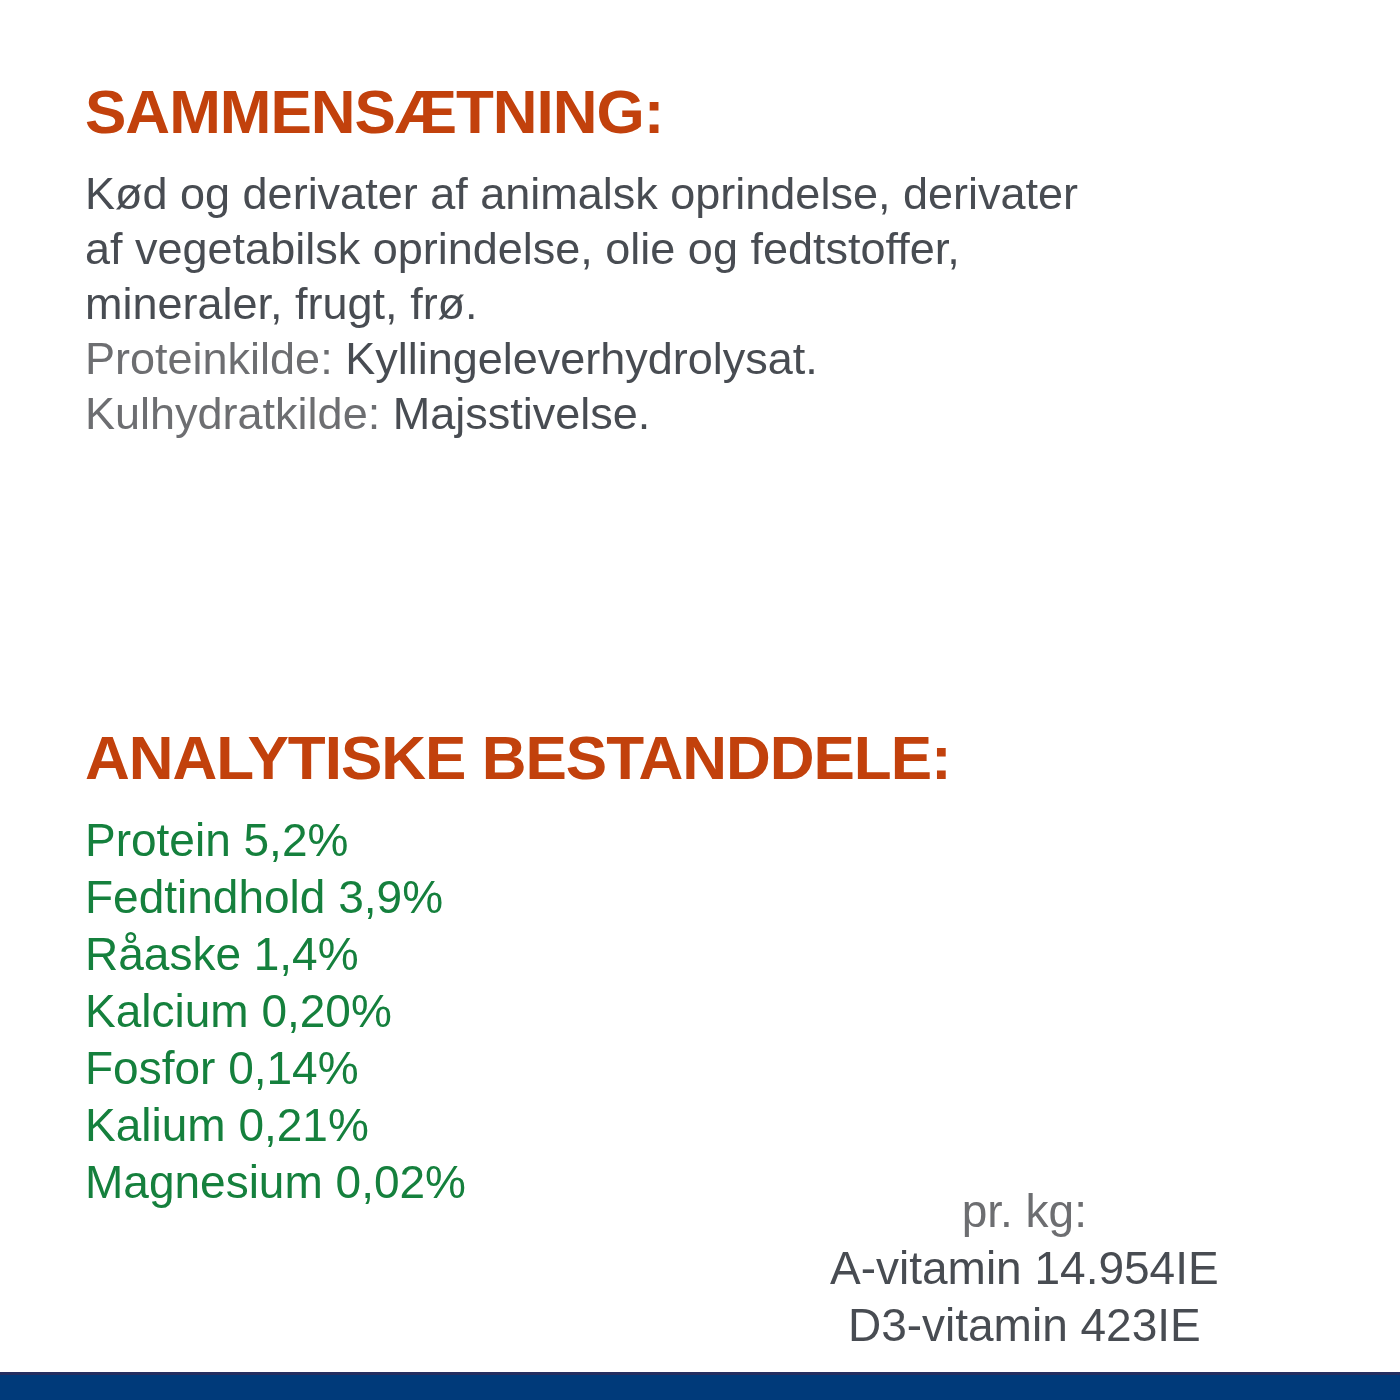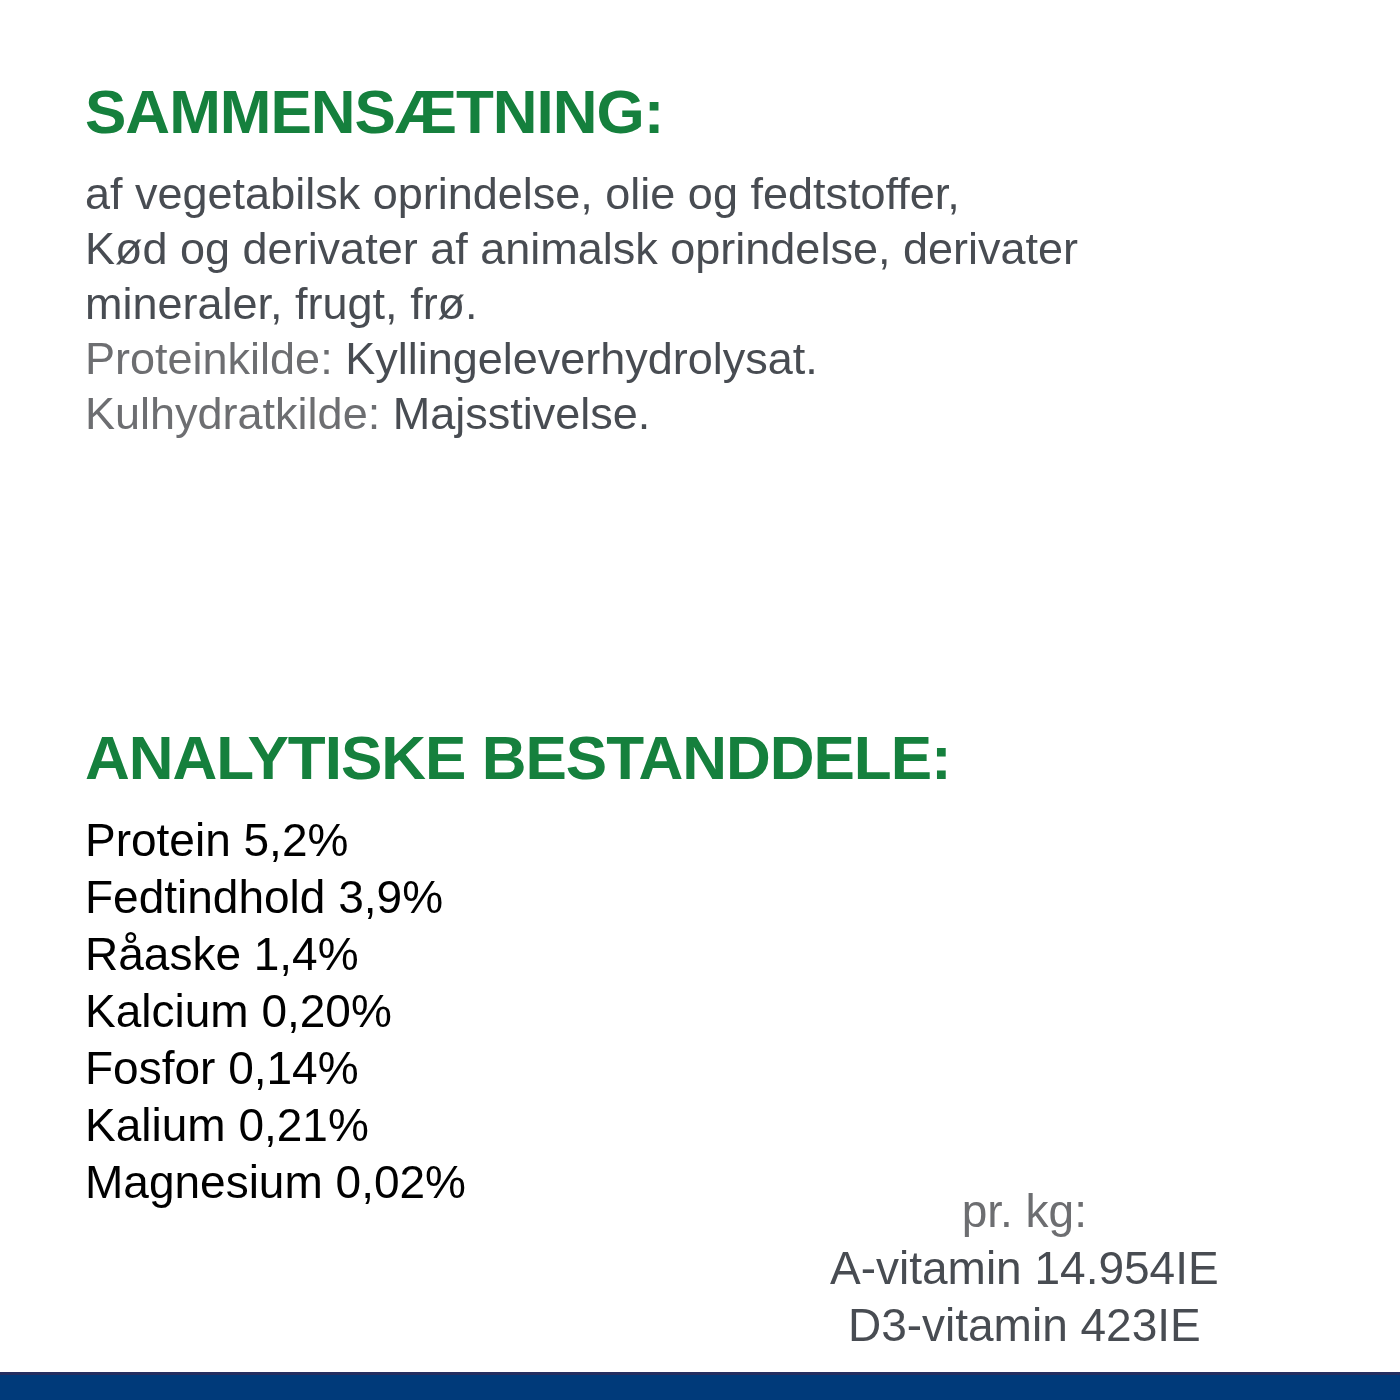--- a/index.html
+++ b/index.html
@@ -14,21 +14,21 @@
     overflow: hidden;
     margin: 0 auto;
   }
 
   .heading {
     position: absolute;
     left: 85px;
     font-weight: 900;
     font-size: 62px;
     letter-spacing: -1px;
-    color: #15803d;
+    color: #c2410c;
     white-space: nowrap;
   }
   .heading-1 { top: 76px; }
   .heading-2 { top: 722px; }
 
   .comp-body {
     position: absolute;
     left: 85px;
     top: 166px;
     width: 1260px;
@@ -43,21 +43,21 @@
     font-weight: 400;
     color: #6d6e71;
   }
 
   .analysis-list {
     position: absolute;
     left: 85px;
     top: 812px;
     font-size: 46px;
     line-height: 57px;
-    color: #000000;
+    color: #15803d;
     font-weight: 300;
   }
   .analysis-list .row { white-space: nowrap; }
 
   .per-kg {
     position: absolute;
     left: 830px;
     top: 1183px;
     font-size: 46px;
     line-height: 57px;
@@ -79,22 +79,22 @@
   }
 </style>
 </head>
 <body>
 
 <div class="page">
 
   <div class="heading heading-1">SAMMENSÆTNING:</div>
 
   <div class="comp-body">
+    <div class="line">Kød og derivater af animalsk oprindelse, derivater</div>
     <div class="line">af vegetabilsk oprindelse, olie og fedtstoffer,</div>
-    <div class="line">Kød og derivater af animalsk oprindelse, derivater</div>
     <div class="line">mineraler, frugt, frø.</div>
     <div class="line"><span class="lbl">Proteinkilde:</span> <span>Kyllingeleverhydrolysat.</span></div>
     <div class="line"><span class="lbl">Kulhydratkilde:</span> <span>Majsstivelse.</span></div>
   </div>
 
   <div class="heading heading-2">ANALYTISKE BESTANDDELE:</div>
 
   <div class="analysis-list">
     <div class="row">Protein 5,2%</div>
     <div class="row">Fedtindhold 3,9%</div>

